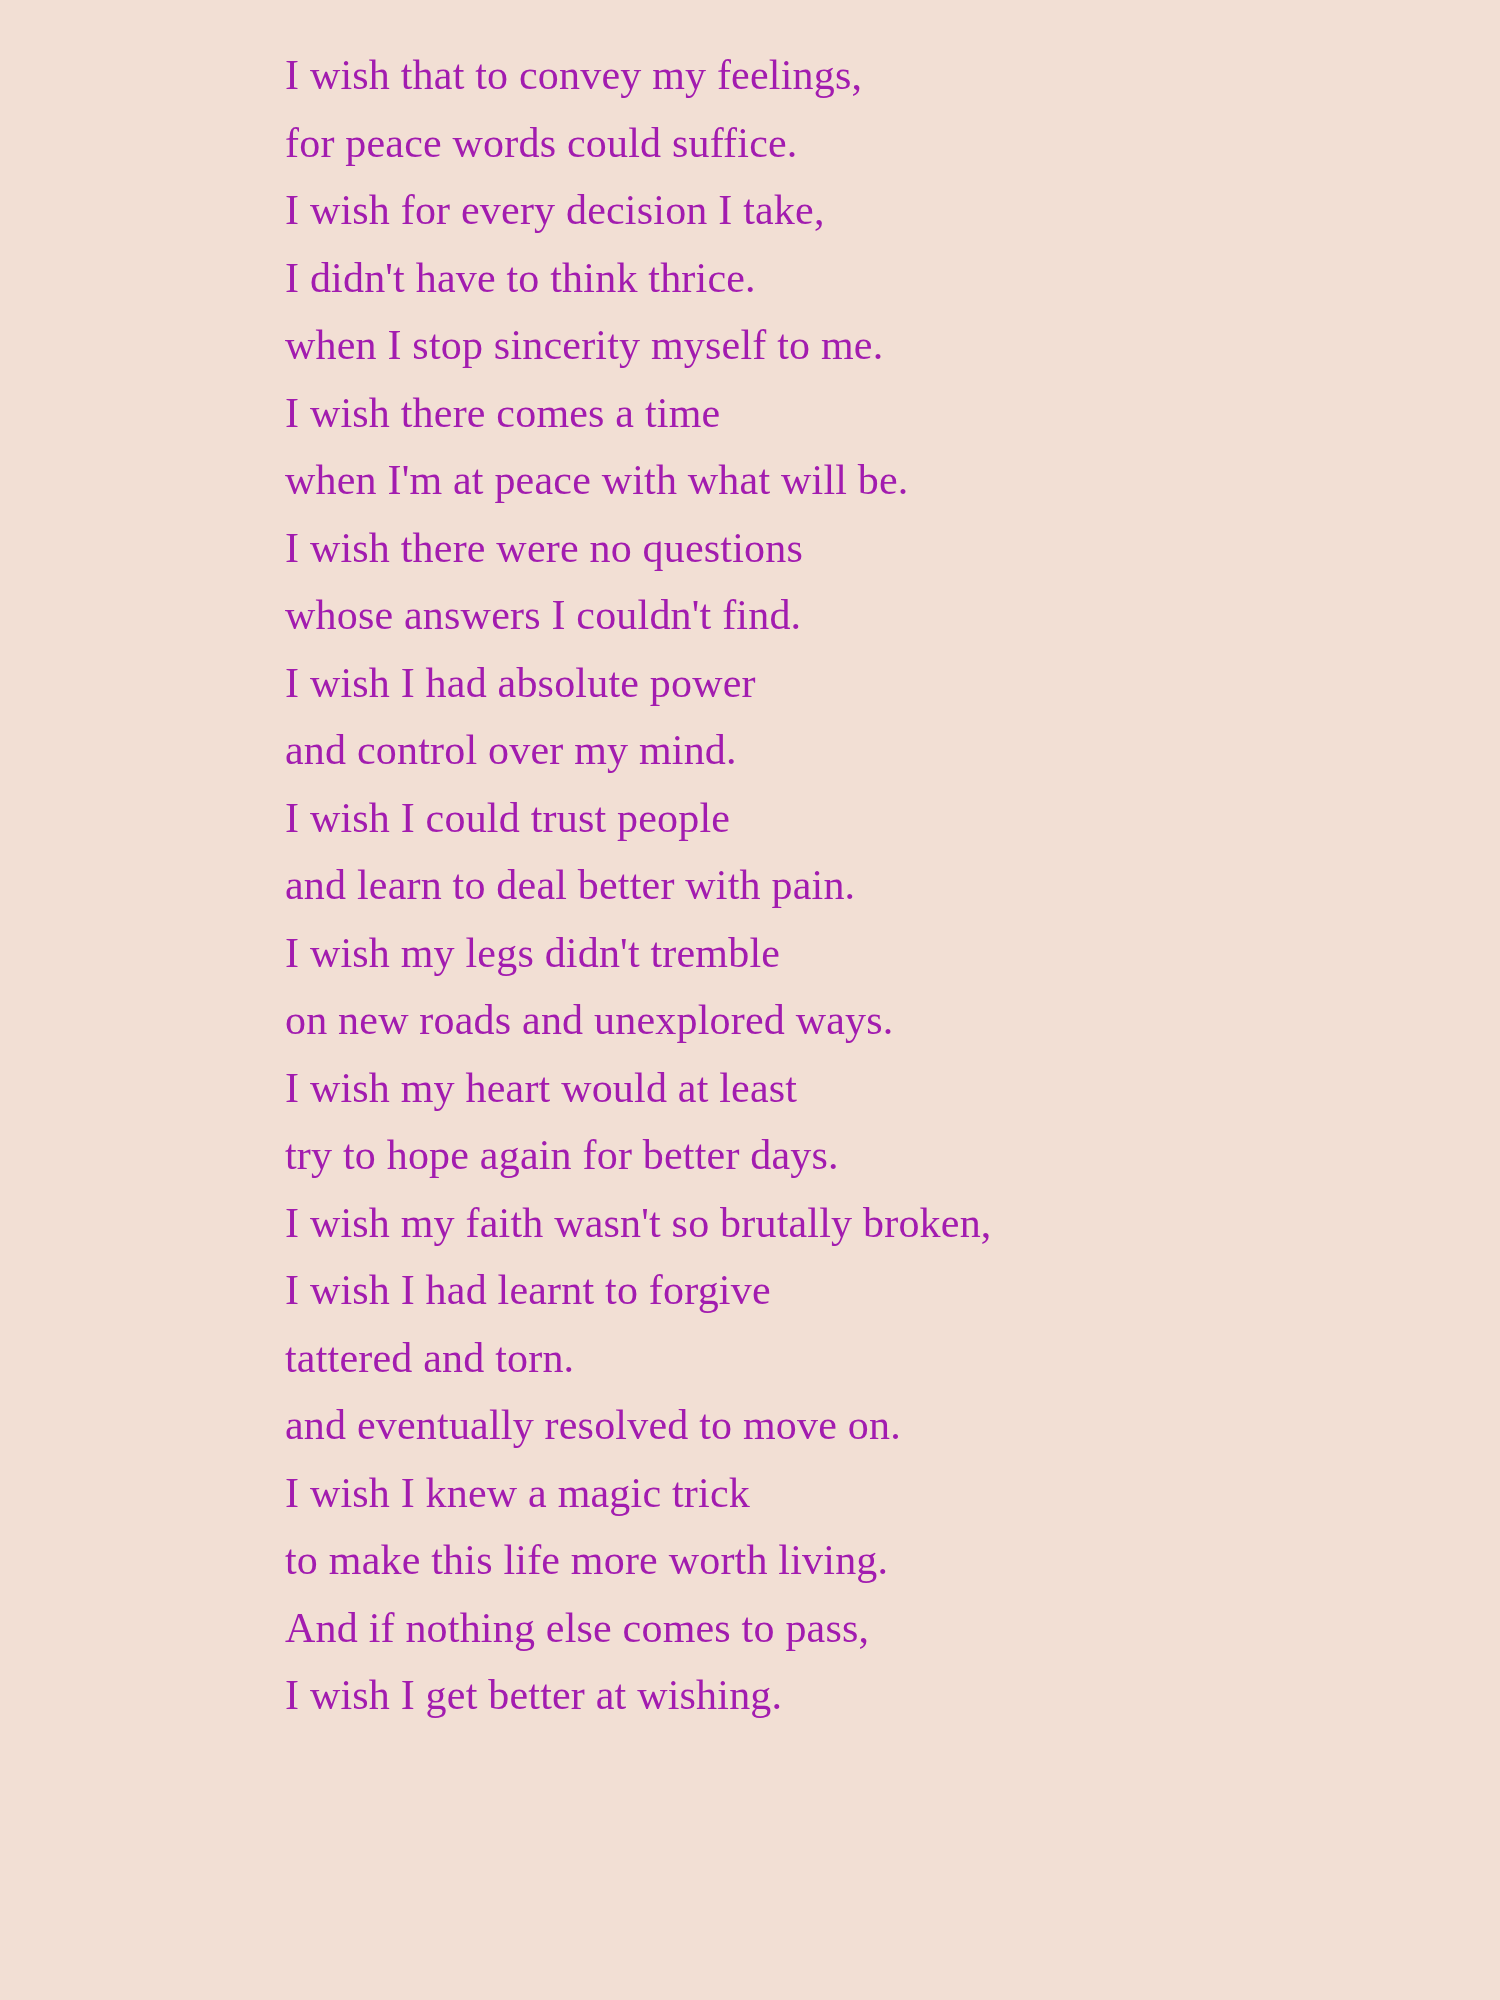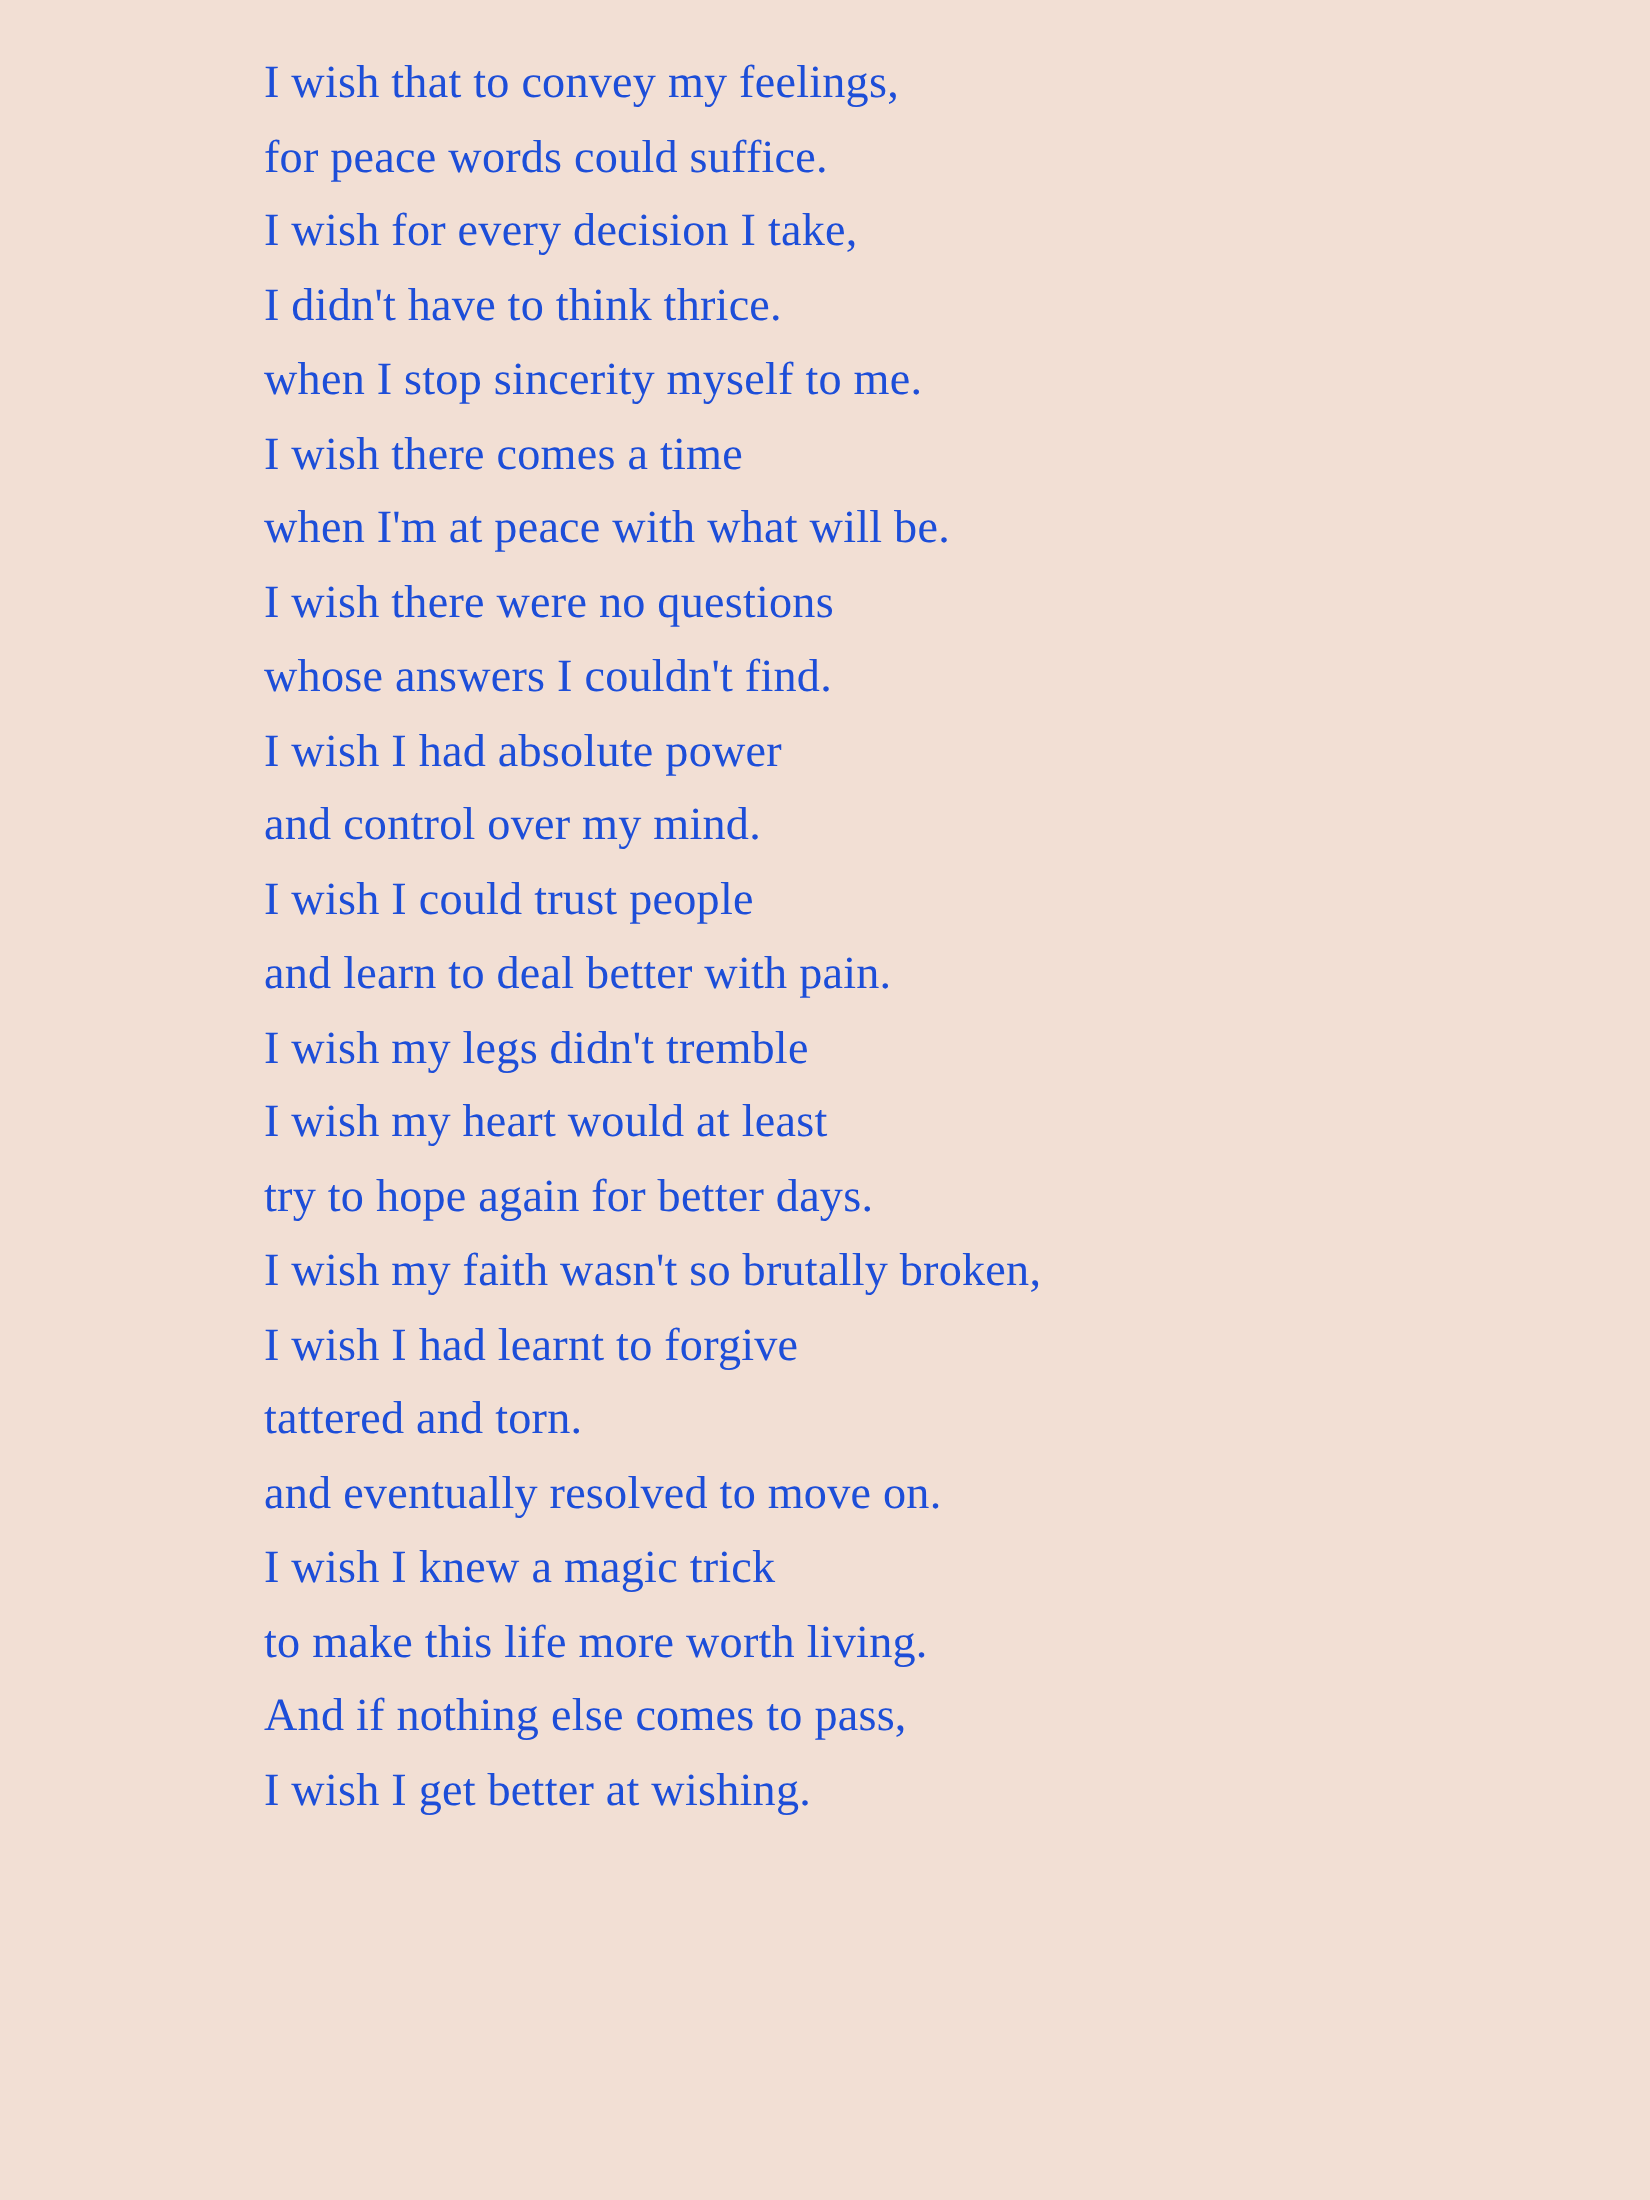--- a/index.html
+++ b/index.html
@@ -20,25 +20,26 @@
     background: #f2dfd4;
     box-sizing: border-box;
   }
   .poem {
     position: absolute;
     left: 240px;
     top: 42px;
     width: 1120px;
   }
   .line {
-    color: #1d4ed8;
+    color: #a21caf;
     font-size: 42px;
     line-height: 67.5px;
     letter-spacing: 0.2px;
     white-space: pre;
+    margin-left: 45px;
   }
 </style>
 </head>
 <body>
 
 <div class="page">
   <div class="poem">
     <div class="line">I wish that to convey my feelings,</div>
     <div class="line">for peace words could suffice.</div>
     <div class="line">I wish for every decision I take,</div>
@@ -46,20 +47,21 @@
     <div class="line">when I stop sincerity myself to me.</div>
     <div class="line">I wish there comes a time</div>
     <div class="line">when I'm at peace with what will be.</div>
     <div class="line">I wish there were no questions</div>
     <div class="line">whose answers I couldn't find.</div>
     <div class="line">I wish I had absolute power</div>
     <div class="line">and control over my mind.</div>
     <div class="line">I wish I could trust people</div>
     <div class="line">and learn to deal better with pain.</div>
     <div class="line">I wish my legs didn't tremble</div>
+    <div class="line">on new roads and unexplored ways.</div>
     <div class="line">I wish my heart would at least</div>
     <div class="line">try to hope again for better days.</div>
     <div class="line">I wish my faith wasn't so brutally broken,</div>
     <div class="line">I wish I had learnt to forgive</div>
     <div class="line">tattered and torn.</div>
     <div class="line">and eventually resolved to move on.</div>
     <div class="line">I wish I knew a magic trick</div>
     <div class="line">to make this life more worth living.</div>
     <div class="line">And if nothing else comes to pass,</div>
     <div class="line">I wish I get better at wishing.</div>

